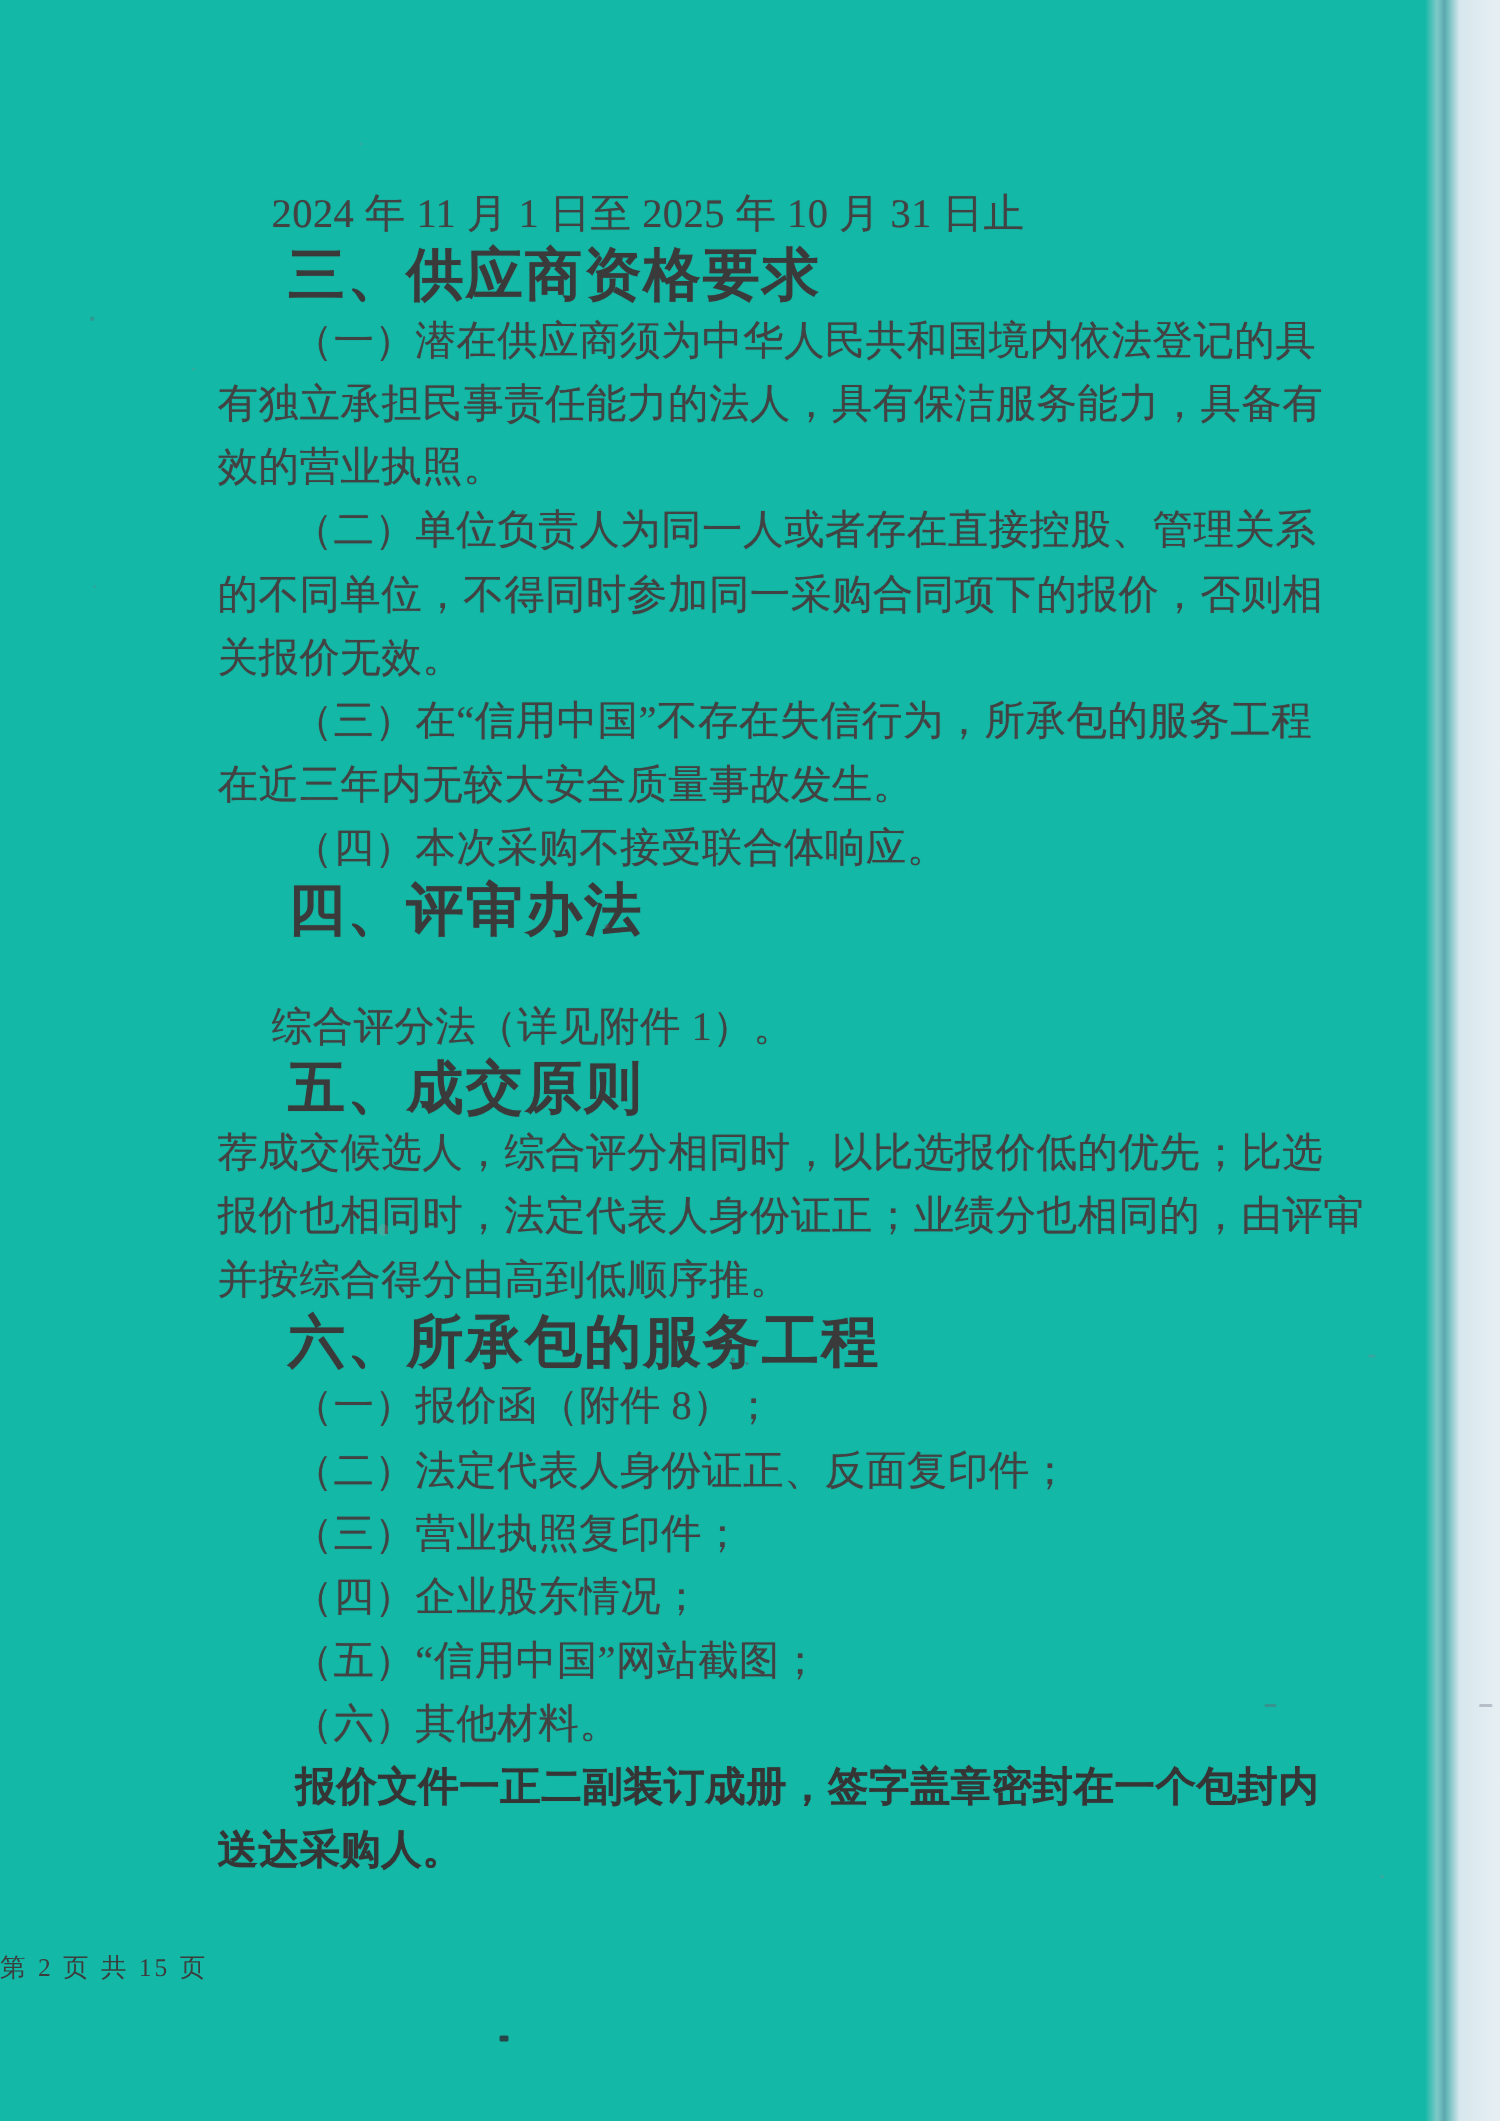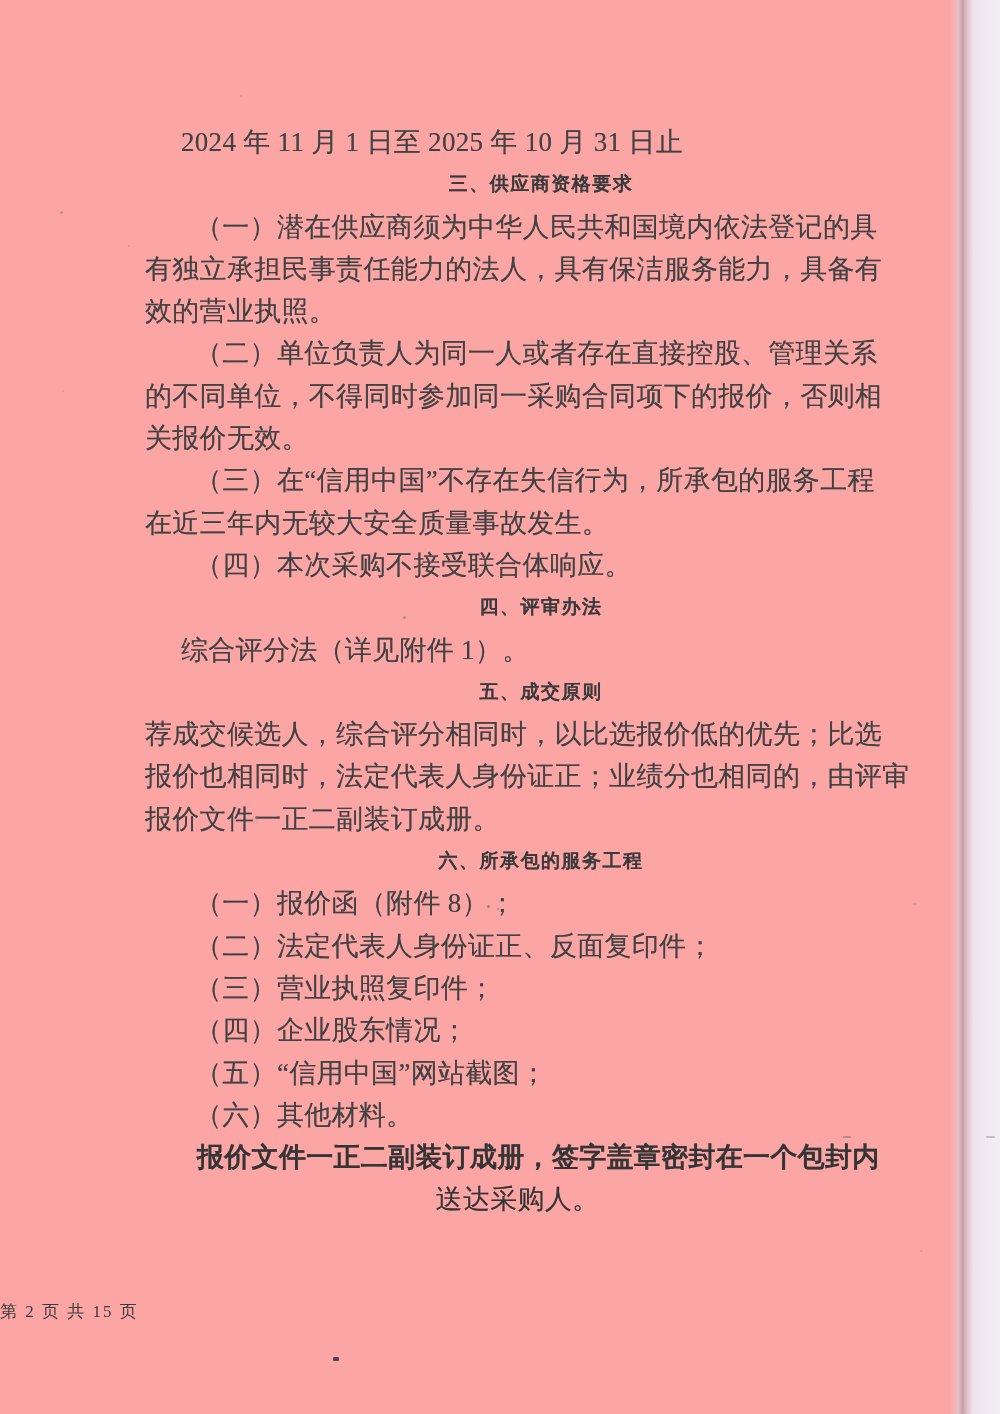--- a/index.html
+++ b/index.html
@@ -9,21 +9,21 @@
   body {
     width: 1000px;
     height: 1414px;
     background: #f4f4f6;
     font-family: "Liberation Serif", "DejaVu Serif", serif;
   }
   .page {
     position: relative;
     width: 1000px;
     height: 1414px;
-    background: #fca5a5;
+    background: #14b8a6;
     overflow: hidden;
     color: #424242;
   }
   
   .edge-shadow {
     position: absolute;
     top: 0;
     right: 0;
     width: 50px;
     height: 100%;
@@ -44,41 +44,39 @@
   }
   .line {
     height: 42.3px;
     line-height: 42.3px;
     font-size: 27px;
     white-space: pre;
     letter-spacing: 0.3px;
     text-shadow: 0 0 0.6px rgba(70,70,75,0.55);
   }
   .line.date       { padding-left: 36px; }
-  .line.plain      { padding-left: 36px; }
+  .line.plain      { padding-left: 36px; margin-top: 34px; }
   .line.para-first { padding-left: 50px; }
   .line.para-cont  { padding-left: 0; }
   .line.heading {
     padding-left: 47px;
     font-family: "Liberation Sans", "DejaVu Sans", sans-serif;
     font-weight: 600;
-    font-size: 19px;
+    font-size: 38px;
     letter-spacing: 1.5px;
     color: #3a3a3a;
-    text-align: center;
   }
   .line.bold-first {
     padding-left: 52px;
     font-weight: bold;
     color: #353535;
   }
   .line.bold-cont {
-    font-weight: normal;
+    font-weight: bold;
     color: #353535;
-    text-align: center;
   }
   .footer {
     position: absolute;
     top: 1300px;
     left: 0;
     width: 100%;
     text-align: left;
     font-size: 17px;
     letter-spacing: 2px;
     color: #3c3c3c;
@@ -113,21 +111,21 @@
       <div class="line para-cont">的不同单位，不得同时参加同一采购合同项下的报价，否则相</div>
       <div class="line para-cont">关报价无效。</div>
       <div class="line para-first">（三）在“信用中国”不存在失信行为，所承包的服务工程</div>
       <div class="line para-cont">在近三年内无较大安全质量事故发生。</div>
       <div class="line para-first">（四）本次采购不接受联合体响应。</div>
       <div class="line heading">四、评审办法</div>
       <div class="line plain">综合评分法（详见附件 1）。</div>
       <div class="line heading">五、成交原则</div>
       <div class="line para-cont">荐成交候选人，综合评分相同时，以比选报价低的优先；比选</div>
       <div class="line para-cont">报价也相同时，法定代表人身份证正；业绩分也相同的，由评审</div>
-      <div class="line para-cont">报价文件一正二副装订成册。</div>
+      <div class="line para-cont">并按综合得分由高到低顺序推。</div>
       <div class="line heading">六、所承包的服务工程</div>
       <div class="line para-first">（一）报价函（附件 8）；</div>
       <div class="line para-first">（二）法定代表人身份证正、反面复印件；</div>
       <div class="line para-first">（三）营业执照复印件；</div>
       <div class="line para-first">（四）企业股东情况；</div>
       <div class="line para-first">（五）“信用中国”网站截图；</div>
       <div class="line para-first">（六）其他材料。</div>
       <div class="line bold-first">报价文件一正二副装订成册，签字盖章密封在一个包封内</div>
       <div class="line bold-cont">送达采购人。</div>
     </div>

